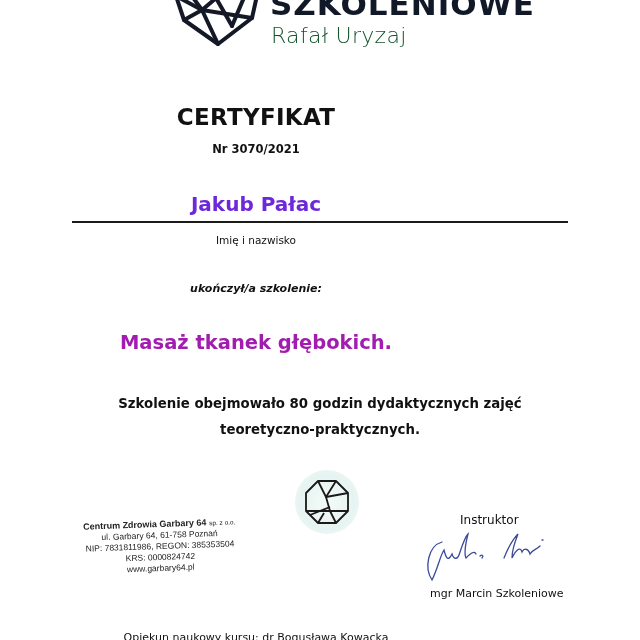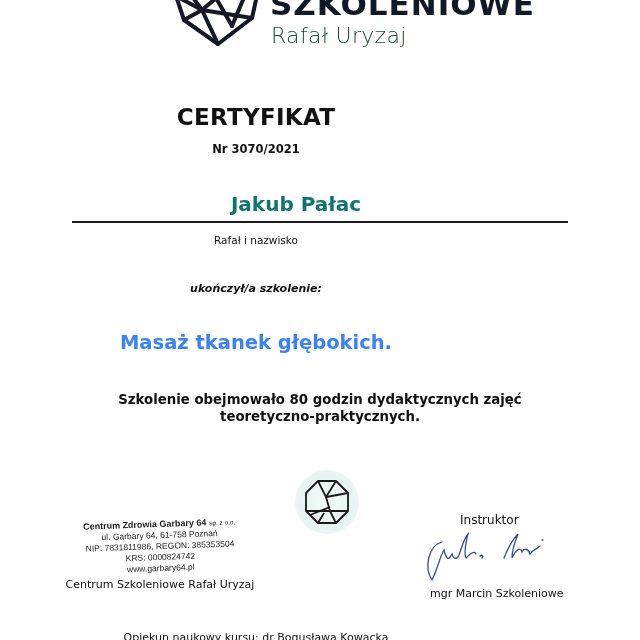--- a/index.html
+++ b/index.html
@@ -18,30 +18,30 @@
     font-size: 31px; letter-spacing: 1px; color: #111827; white-space: nowrap;
   }
   #brand-line2 {
     left: 271px; top: 23px; font-family: "DejaVu Sans", sans-serif; font-weight: 300;
     font-size: 22px; color: #14532d; white-space: nowrap; letter-spacing: 0.3px;
   }
 
   #cert-title { top: 104px; font-size: 23px; font-weight: bold; letter-spacing: 0.3px; }
   #cert-number { top: 142px; font-size: 11.5px; font-weight: bold; }
 
-  #recipient-name { top: 192px; font-size: 20px; font-weight: bold; color: #0f766e; padding-left: 40px; }
+  #recipient-name { top: 192px; font-size: 20px; font-weight: bold; color: #6d28d9; }
   #name-line { left: 72px; top: 221px; width: 496px; height: 2px; background: #1a1a1a; }
   #name-caption { top: 234px; font-size: 10.5px; }
 
   #completed-label { top: 282px; font-size: 11px; font-weight: bold; font-style: italic; }
-  #course-title { top: 331px; font-size: 19.5px; font-weight: bold; color: #3b82f6; }
+  #course-title { top: 331px; font-size: 19.5px; font-weight: bold; color: #a21caf; }
 
   #course-desc {
     left: 95px; width: 450px; top: 391px; font-size: 13.3px; font-weight: bold;
-    text-align: center; line-height: 17px;
+    text-align: center; line-height: 26px;
   }
 
   #seal { left: 295px; top: 470px; width: 64px; height: 64px; border-radius: 50%;
     background: radial-gradient(circle, #f4fbf8 0%, #e6f4f1 60%, #f6fbfa 100%); }
   #seal svg { position: absolute; left: 7px; top: 7px; }
 
   #organizer-block { left: 40px; width: 240px; top: 513px; text-align: center; }
   #organizer-label { font-size: 11px; margin-left: -22px; }
   .stamp { font-family: "Liberation Sans", sans-serif; color: #222; line-height: 11px; transform: rotate(-2deg); }
   #stamp-company { font-size: 9px; font-weight: bold; margin-top: 6px; }
@@ -70,21 +70,21 @@
   </svg>
 </div>
 <div id="brand-line1" class="abs">SZKOLENIOWE</div>
 <div id="brand-line2" class="abs">Rafał Uryzaj</div>
 
 <div id="cert-title" class="abs center">CERTYFIKAT</div>
 <div id="cert-number" class="abs center">Nr 3070/2021</div>
 
 <div id="recipient-name" class="abs center">Jakub Pałac</div>
 <div id="name-line" class="abs"></div>
-<div id="name-caption" class="abs center">Rafał i nazwisko</div>
+<div id="name-caption" class="abs center">Imię i nazwisko</div>
 
 <div id="completed-label" class="abs center">ukończył/a szkolenie:</div>
 <div id="course-title" class="abs center">Masaż tkanek głębokich.</div>
 <div id="course-desc" class="abs">Szkolenie obejmowało 80 godzin dydaktycznych zajęć teoretyczno-praktycznych.</div>
 
 <div id="seal" class="abs">
   <svg width="50" height="50" viewBox="0 0 50 50" fill="none" stroke="#1a1a1a" stroke-width="1.8" stroke-linejoin="round">
     <path d="M16 4 L34 4 L46 16 L46 34 L34 46 L16 46 L4 34 L4 16 Z"></path>
     <path d="M16 4 L24 20 L34 4"></path>
     <path d="M24 20 L46 16"></path>
@@ -99,21 +99,20 @@
   <div class="stamp">
     <div id="stamp-company">
       <span>Centrum Zdrowia Garbary 64</span>
       <small>sp. z o.o.</small>
     </div>
     <div id="stamp-address">ul. Garbary 64, 61-758 Poznań</div>
     <div id="stamp-ids">NIP: 7831811986, REGON: 385353504</div>
     <div id="stamp-krs">KRS: 0000824742</div>
     <div id="stamp-www">www.garbary64.pl</div>
   </div>
-  <div id="organizer-name">Centrum Szkoleniowe Rafał Uryzaj</div>
 </div>
 
 <div id="instructor-label" class="abs">Instruktor</div>
 <div id="signature" class="abs">
   <svg width="140" height="58" viewBox="0 0 140 58" fill="none" stroke="#3a4a9a" stroke-width="1.3" stroke-linecap="round">
     <path d="M24 14 C10 18 6 40 14 52 C20 40 22 28 26 22 C28 30 30 34 34 26 C36 32 40 32 42 24 C44 18 48 8 50 6 C48 14 46 26 48 30 C52 26 56 22 58 26"></path>
     <path d="M62 28 C64 26 66 28 64 30"></path>
     <path d="M86 30 C90 20 96 10 100 6 C96 16 94 24 94 30 C98 22 102 18 104 24 C106 20 110 20 112 26 C114 22 118 22 122 18"></path>
     <path d="M124 12 L125 12"></path>
   </svg>

